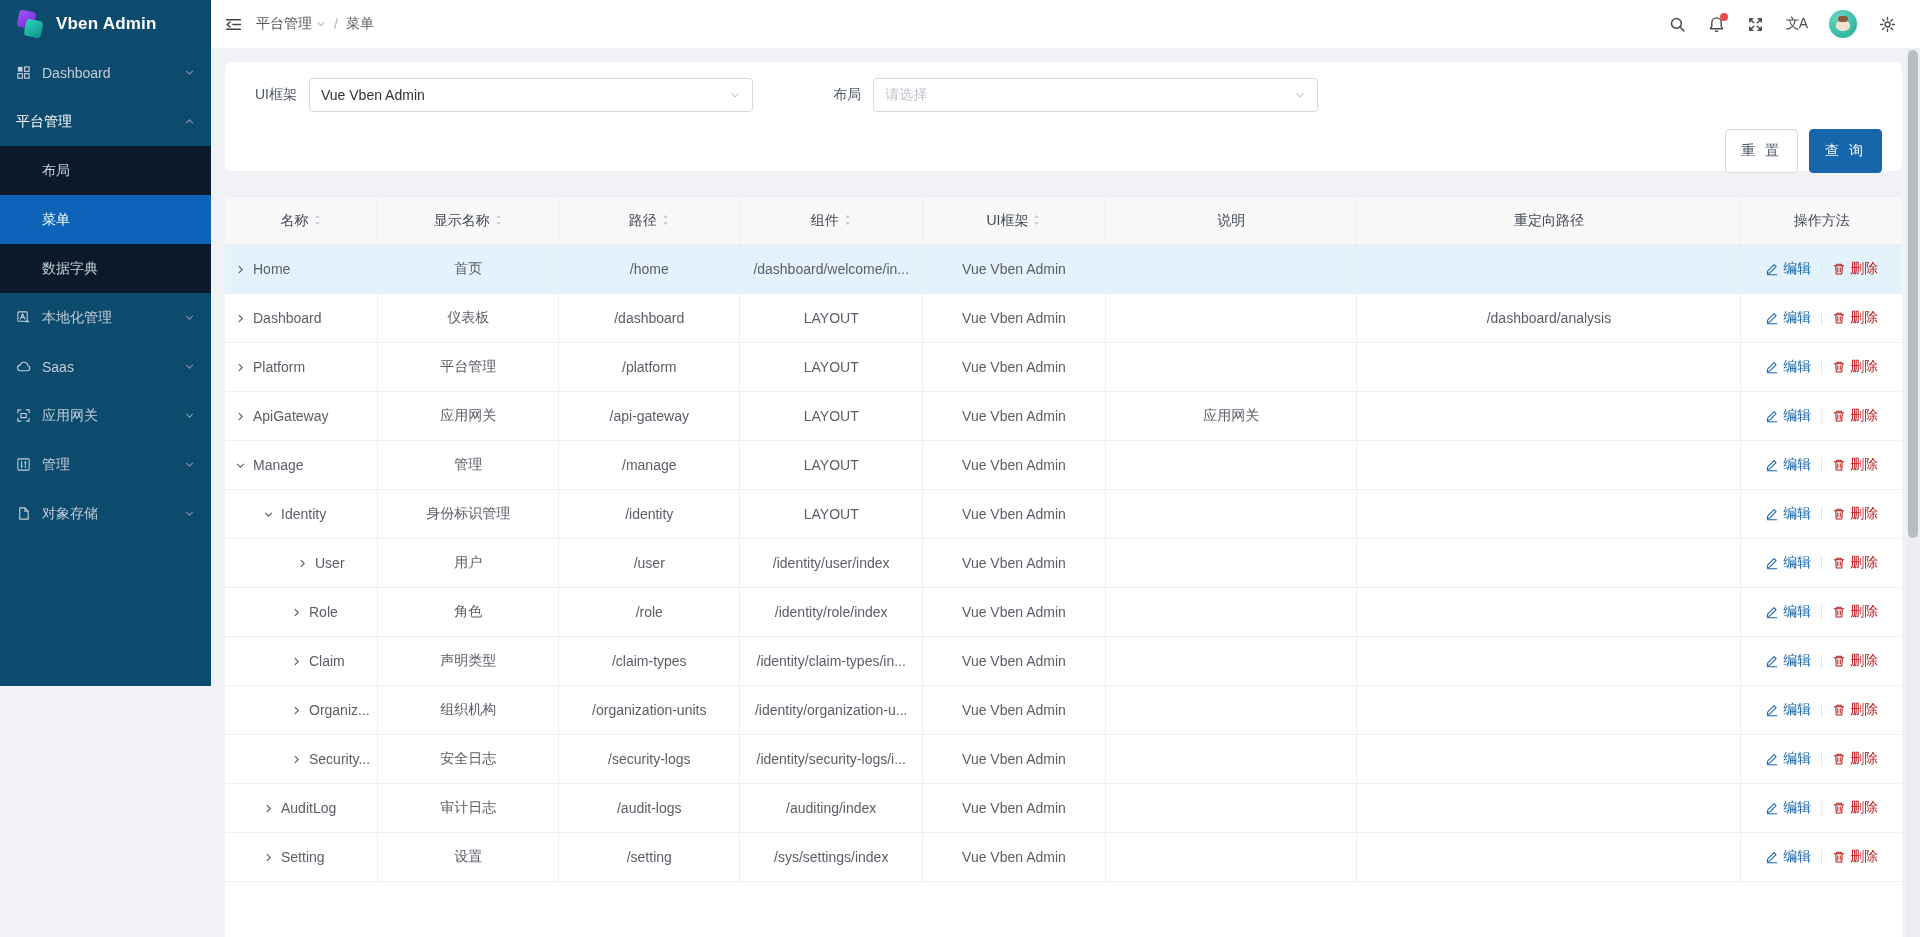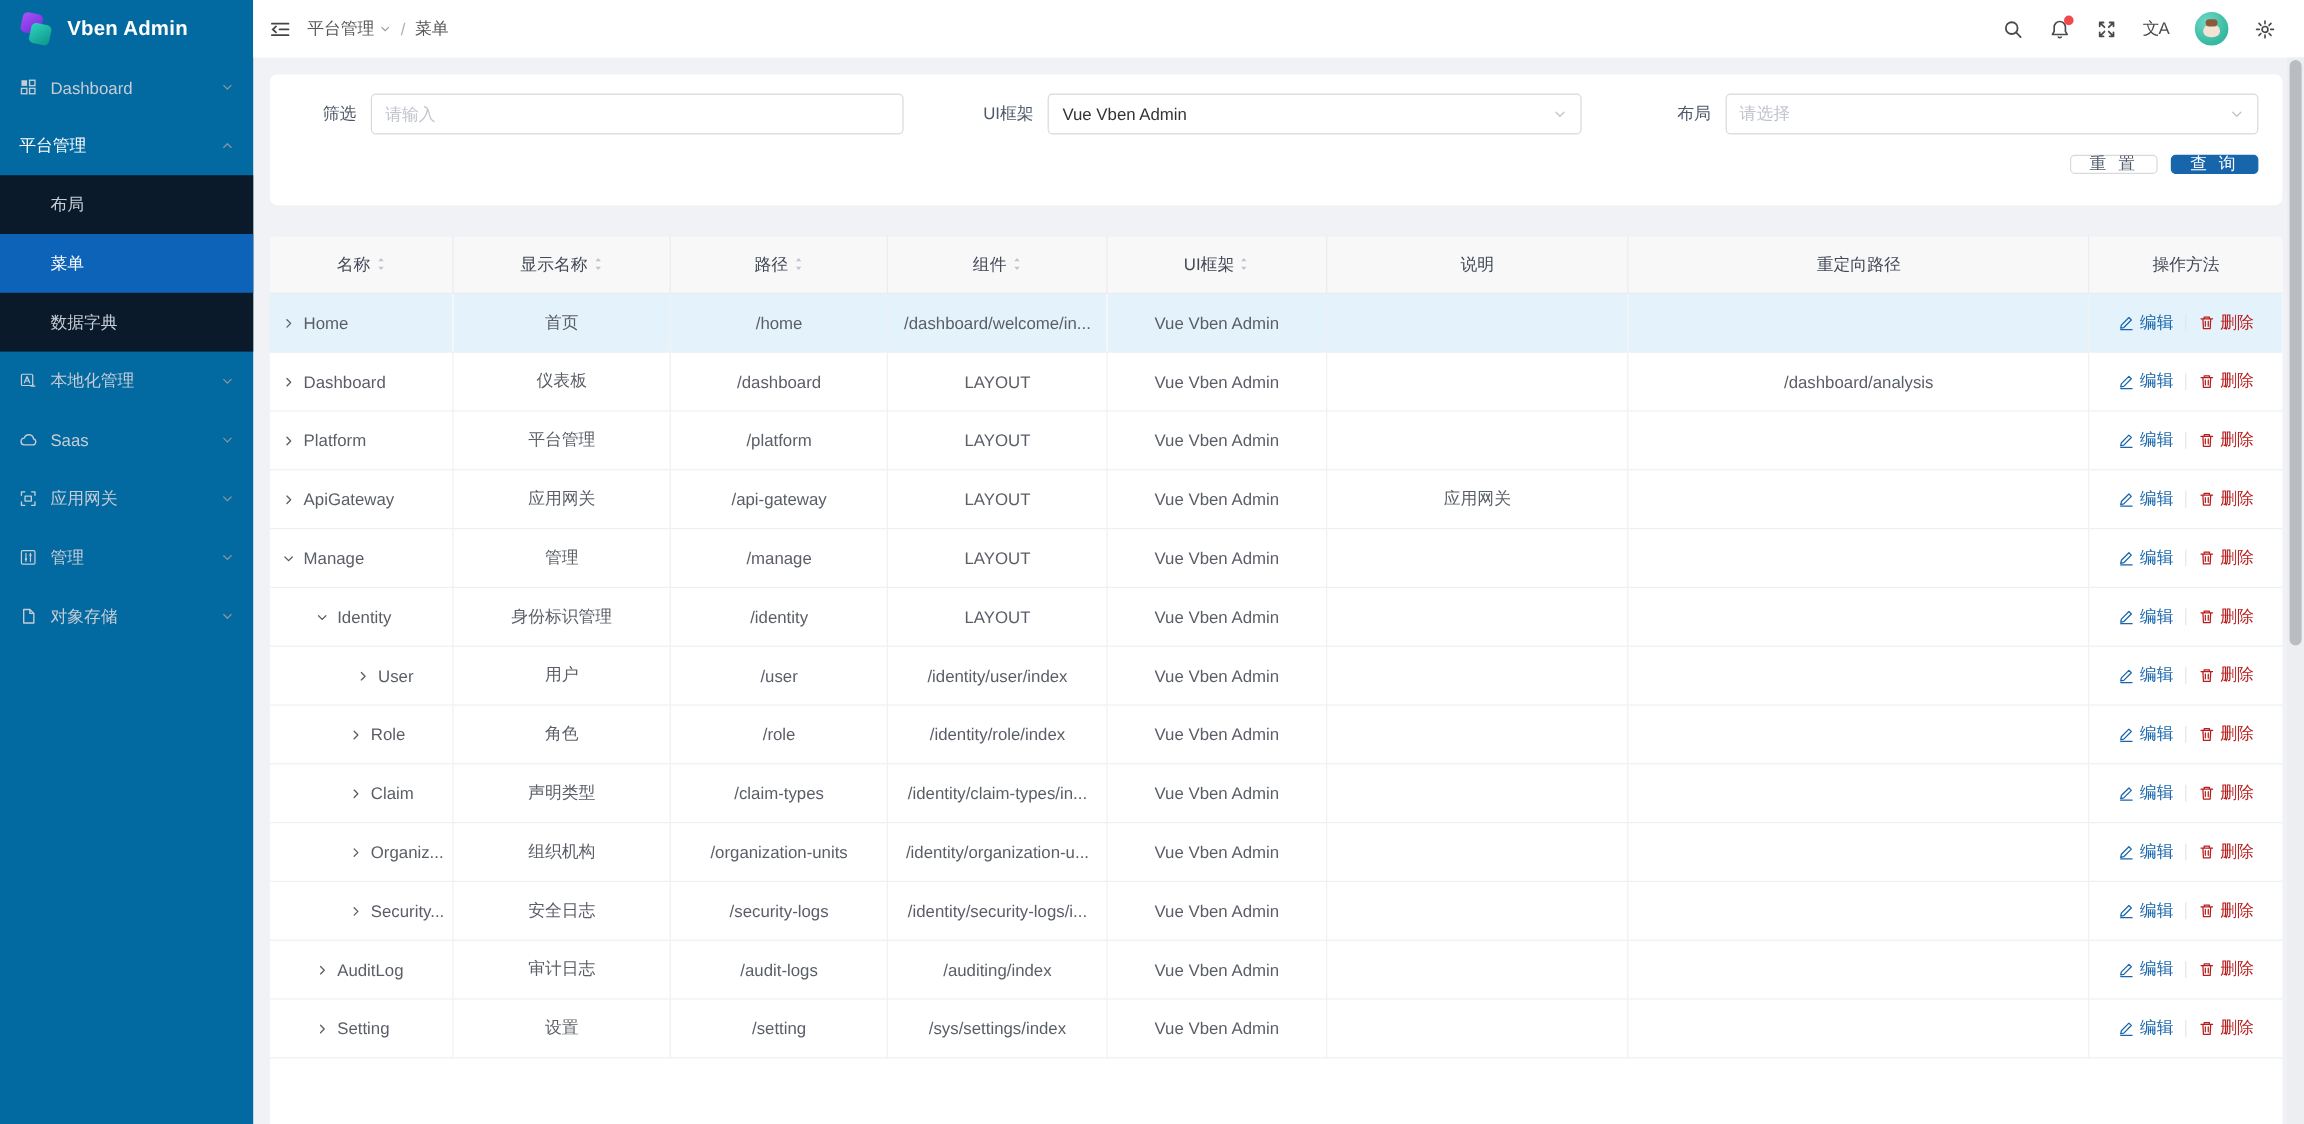--- a/index.html
+++ b/index.html
@@ -2,21 +2,21 @@
 <html><head>
 <meta charset="utf-8">
 <style>
   * { box-sizing: border-box; margin: 0; padding: 0; }
   html,body { width:1920px; height:937px; overflow:hidden; }
   body {
     font-family: "Liberation Sans", "DejaVu Sans", sans-serif;
     font-size: 14px; color:#333; background:#f0f2f5; display:flex; position:relative;
   }
   
-  .sidebar { width:211px; height:937px; background:#0369a1; flex:0 0 211px; color:#bfc7d2; }
+  .sidebar { width:211px; height:686px; background:#0c4a6e; flex:0 0 211px; color:#bfc7d2; }
   .logo { height:48px; display:flex; align-items:center; gap:10px; padding-left:16px; cursor:pointer; }
   .logo-mark { position:relative; width:30px; height:30px; flex:0 0 30px; }
   .logo-mark i { position:absolute; display:block; width:17px; height:17px; border-radius:4px; }
   .logo-mark i:nth-child(1){ left:2px; top:2px; background:linear-gradient(135deg,#a855f7,#6d28d9); transform:rotate(12deg); }
   .logo-mark i:nth-child(2){ left:9px; top:11px; background:linear-gradient(135deg,#2dd4bf,#0d9488); transform:rotate(12deg); }
   .logo-text { color:#fff; font-weight:bold; font-size:17px; letter-spacing:.2px; }
   .menu-item { height:49px; display:flex; align-items:center; padding:0 16px; cursor:pointer; color:#c6cdd6; }
   .menu-item .mi-icon { width:16px; height:16px; margin-right:10px; display:inline-flex; color:#c6cdd6; }
   .menu-item .mi-label { flex:1; font-size:14px; }
   .menu-item.expanded { color:#fff; }
@@ -47,21 +47,21 @@
   .field { display:flex; align-items:center; }
   .field-label { min-width:52px; text-align:right; margin-right:12px; color:#4e5969; white-space:nowrap; }
   .control { flex:1; height:34px; border:1px solid #d9d9d9; border-radius:4px; background:#fff; display:flex; align-items:center; padding:0 11px; font-size:14px; color:#333; }
   input.control { outline:none; }
   input.control::placeholder { color:#c0c4cc; }
   .select { justify-content:space-between; cursor:pointer; }
   .select .sel-text { color:#333; }
   .select .sel-text.placeholder { color:#c0c4cc; }
   .sel-arrow { color:#c0c4cc; display:inline-flex; }
   .btn-row { display:flex; justify-content:flex-end; gap:11px; margin-top:16px; }
-  .btn { height:16px; padding:0 15px; border-radius:4px; font-size:14px; display:inline-flex; align-items:center; cursor:pointer; letter-spacing:3px; }
+  .btn { height:44px; padding:0 15px; border-radius:4px; font-size:14px; display:inline-flex; align-items:center; cursor:pointer; letter-spacing:3px; }
   .btn-plain { background:#fff; border:1px solid #d9d9d9; color:#4e5969; }
   .btn-primary { background:#1765ab; border:1px solid #1765ab; color:#fff; }
   
   .table-card { flex:0 0 auto; height:760px; overflow:hidden; }
   .table-toolbar { height:46px; display:flex; align-items:center; padding:0 16px 0 18px; }
   .table-title { font-size:16px; color:#333; }
   .toolbar-right { margin-left:auto; display:flex; align-items:center; gap:18px; }
   .btn-add { letter-spacing:0; padding:0 16px; }
   .v-divider { width:1px; height:16px; background:#dcdfe6; }
   .tool-icon { display:inline-flex; color:#555; cursor:pointer; }
@@ -258,24 +258,20 @@
             <path d="M8 1.4v2.1M8 12.5v2.1M1.4 8h2.1M12.5 8h2.1M3.3 3.3l1.5 1.5M11.2 11.2l1.5 1.5M12.7 3.3l-1.5 1.5M4.8 11.2l-1.5 1.5"></path>
           </svg>
       </span>
     </div>
   </div>
 
   <div class="main">
 
     <div class="card filter-card">
       <div class="filter-row">
-        <div class="field">
-          <span class="field-label">筛选</span>
-          <input class="control" placeholder="请输入" style="">
-        </div>
         <div class="field">
           <span class="field-label">UI框架</span>
           <div class="control select">
             <span class="sel-text">Vue Vben Admin</span>
             <span class="sel-arrow">
                 <svg viewBox="0 0 16 16" width="12" height="12" fill="none" stroke="currentColor" stroke-width="1.4" stroke-linecap="round">
                   <path d="M3.5 6 8 10.5 12.5 6"></path>
                 </svg>
               </span>
           </div>

